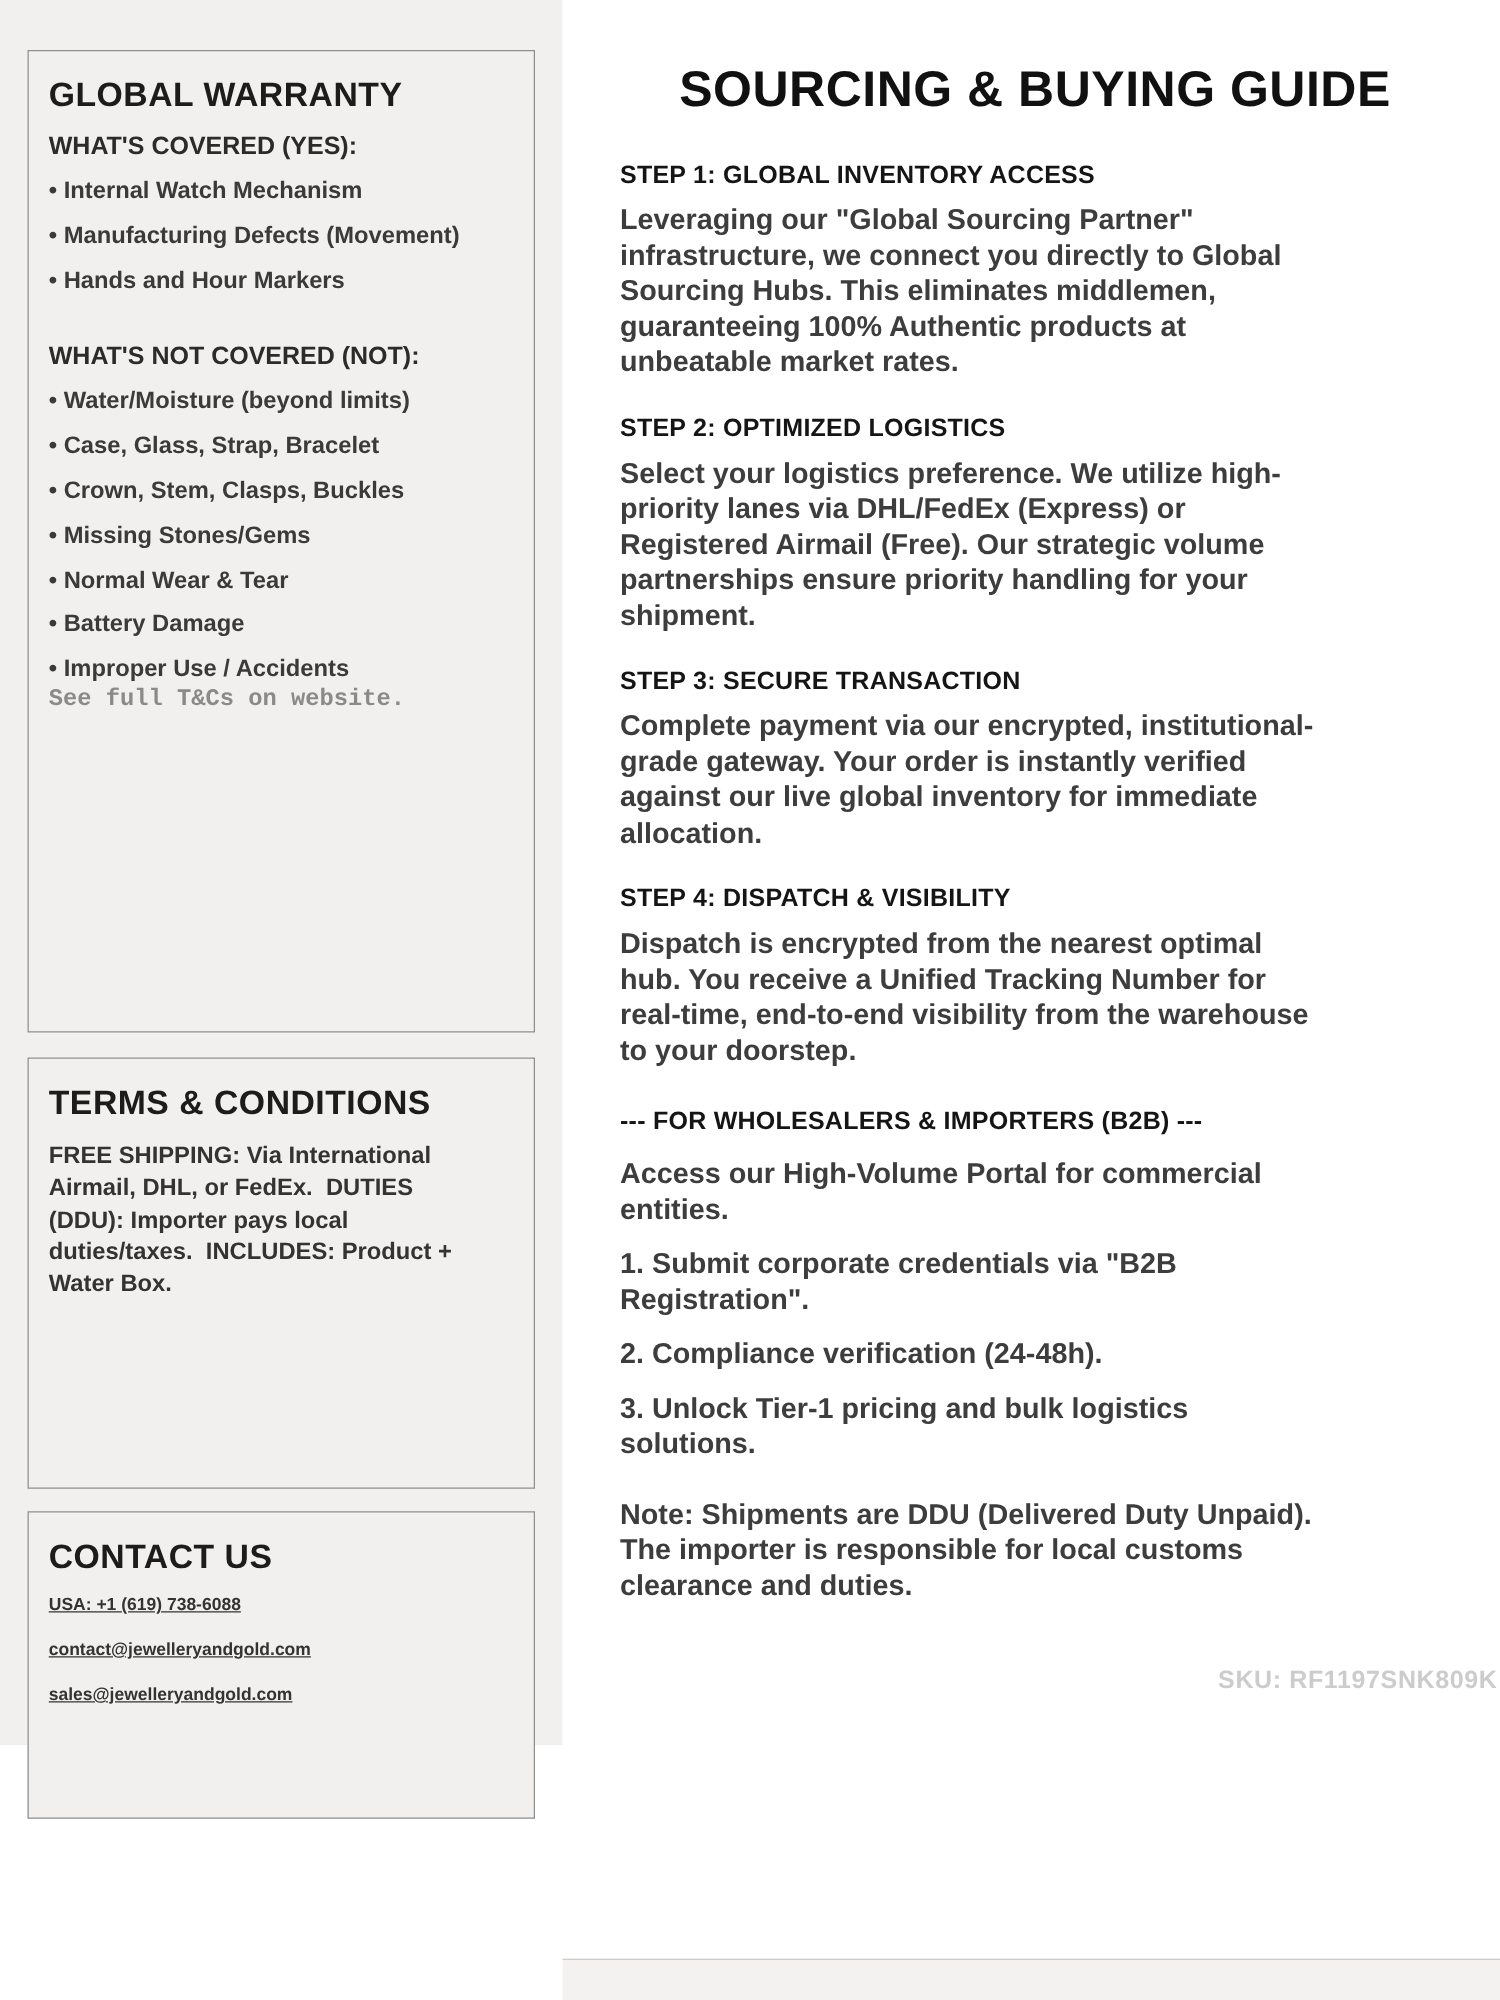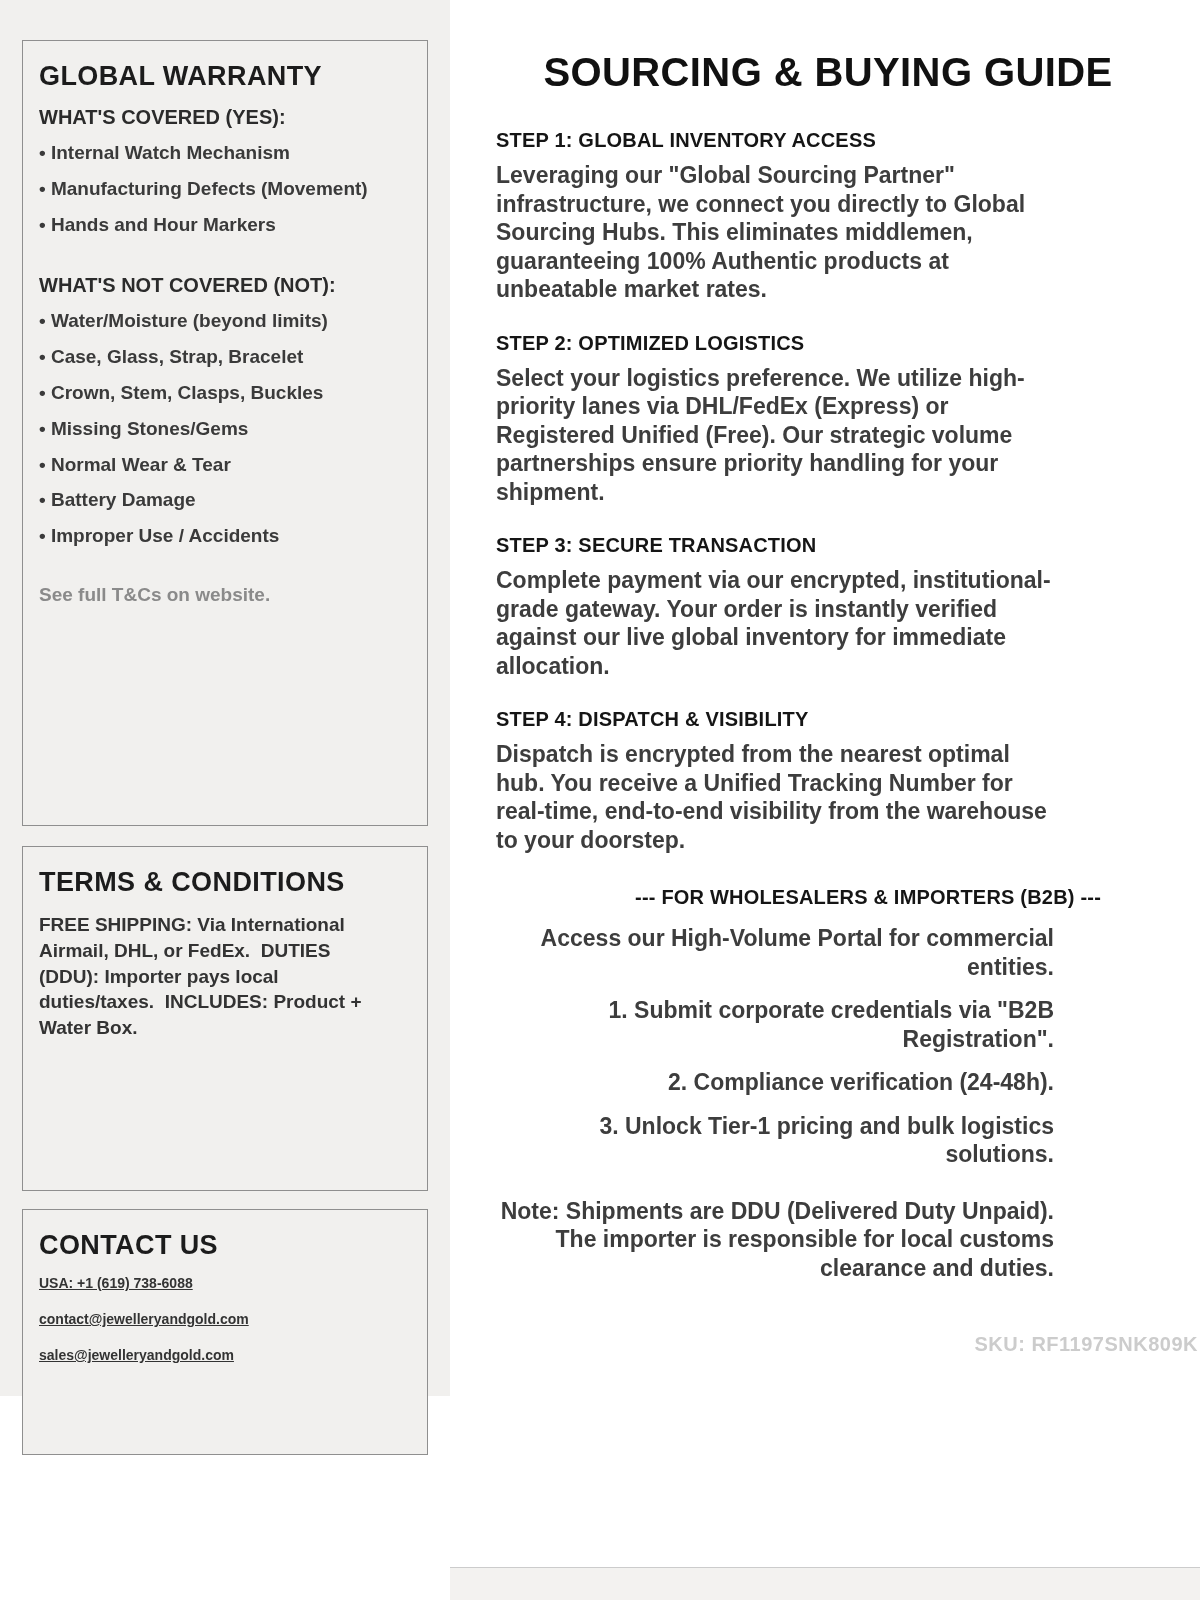--- a/index.html
+++ b/index.html
@@ -49,24 +49,24 @@
   ul.bullets { list-style: none; }
   ul.bullets li {
     font-size: 19px;
     font-weight: 600;
     color: #3a3a3a;
     margin-top: 13px;
     line-height: 1.2;
   }
   ul.bullets li::before { content: "\2022\00a0 "; color: #3a3a3a; }
   .footnote {
-    margin-top: 36px;
     font-size: 19px;
     font-weight: 600;
     color: #8a8a8a;
+    font-family: Liberation Mono, monospace;
   }
   .terms-body {
     font-size: 19px;
     font-weight: 700;
     color: #333333;
     line-height: 1.36;
     max-width: 348px;
     white-space: pre-wrap;
   }
   .contact-line {
@@ -104,21 +104,21 @@
     white-space: nowrap;
     margin-bottom: 9px;
   }
   .step p, .b2b p {
     font-size: 23px;
     font-weight: 600;
     color: #3d3d3d;
     line-height: 1.24;
     max-width: 558px;
   }
-  .b2b { margin-top: 32px; text-align: right; }
+  .b2b { margin-top: 32px; }
   .b2b p { margin-top: 15px; }
   .b2b .note { margin-top: 28px; }
 
   .sku {
     position: absolute;
     right: 2px;
     bottom: 40px;
     font-size: 20px;
     font-weight: 700;
     letter-spacing: 0.5px;
@@ -185,21 +185,21 @@
 
     <div class="content">
 
       <section class="step">
         <h3>STEP 1: GLOBAL INVENTORY ACCESS</h3>
         <p>Leveraging our "Global Sourcing Partner" infrastructure, we connect you directly to Global Sourcing Hubs. This eliminates middlemen, guaranteeing 100% Authentic products at unbeatable market rates.</p>
       </section>
 
       <section class="step">
         <h3>STEP 2: OPTIMIZED LOGISTICS</h3>
-        <p>Select your logistics preference. We utilize high-priority lanes via DHL/FedEx (Express) or Registered Unified (Free). Our strategic volume partnerships ensure priority handling for your shipment.</p>
+        <p>Select your logistics preference. We utilize high-priority lanes via DHL/FedEx (Express) or Registered Airmail (Free). Our strategic volume partnerships ensure priority handling for your shipment.</p>
       </section>
 
       <section class="step">
         <h3>STEP 3: SECURE TRANSACTION</h3>
         <p>Complete payment via our encrypted, institutional-grade gateway. Your order is instantly verified against our live global inventory for immediate allocation.</p>
       </section>
 
       <section class="step">
         <h3>STEP 4: DISPATCH &amp; VISIBILITY</h3>
         <p>Dispatch is encrypted from the nearest optimal hub. You receive a Unified Tracking Number for real-time, end-to-end visibility from the warehouse to your doorstep.</p>

